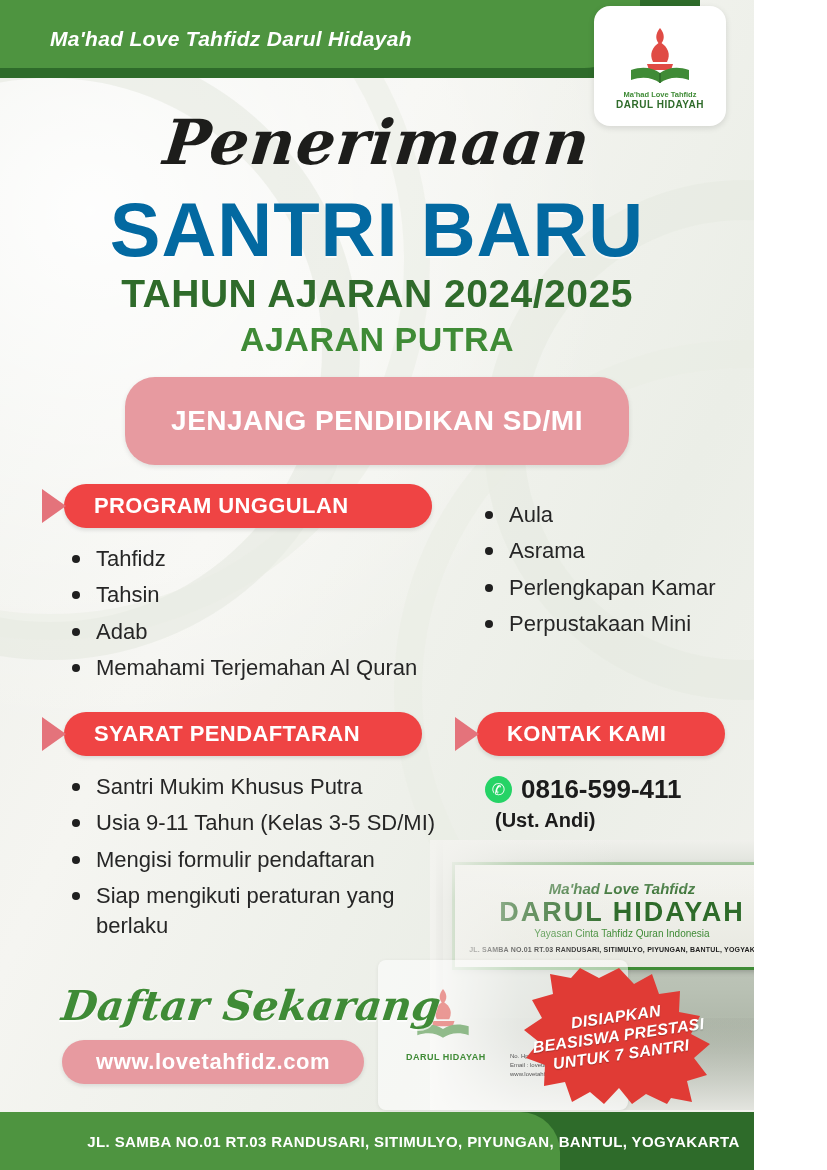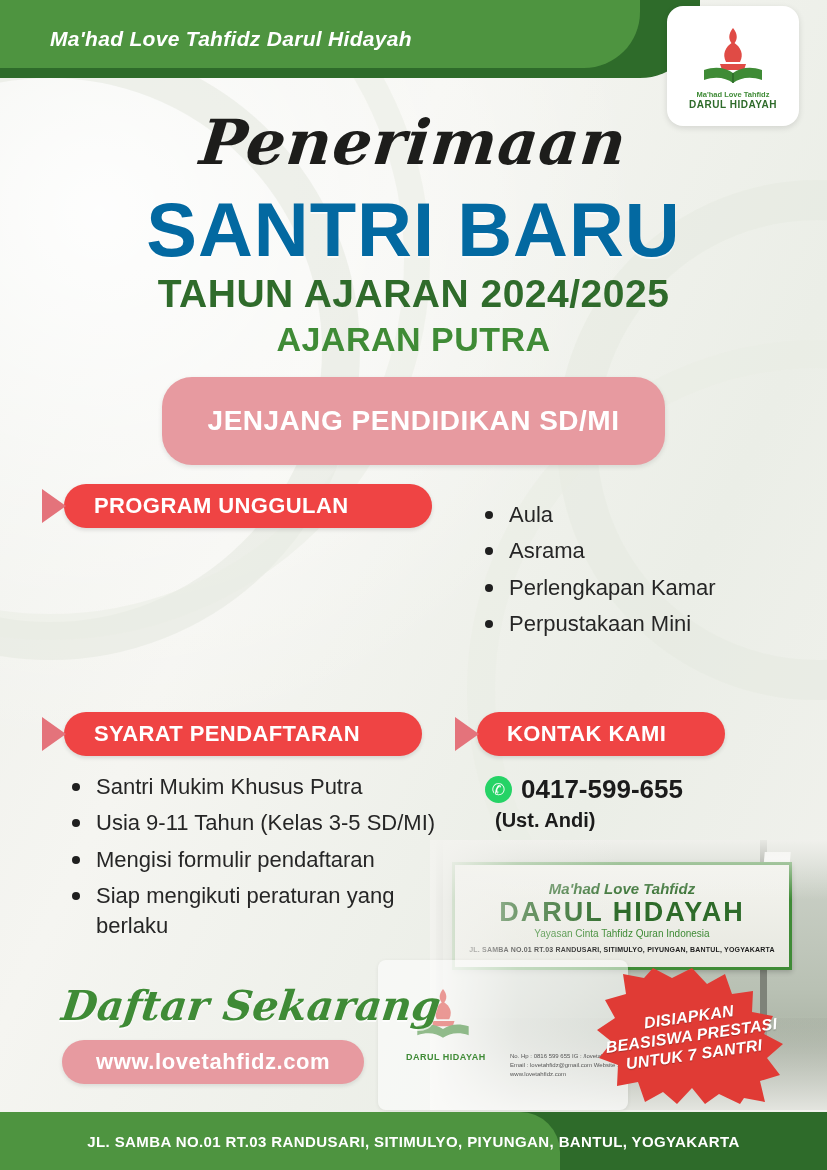--- a/index.html
+++ b/index.html
@@ -3,21 +3,21 @@
 <meta charset="utf-8">
 <style>
   * { box-sizing: border-box; margin: 0; padding: 0; }
   html, body {
     width: 827px; height: 1170px;
     font-family: "Liberation Sans", sans-serif;
     overflow: hidden;
   }
   .poster {
     position: relative;
-    width: 827px; height: 1170px;
+    width: 754px; height: 1170px;
     background: #f3f3ef;
     overflow: hidden;
   }
   
   .bg-wash {
     position: absolute; inset: 0;
     background:
       radial-gradient(circle at 12% 18%, rgba(255,255,255,0.9) 0%, rgba(255,255,255,0) 45%),
       linear-gradient(115deg, #eceee8 0%, #f5f5f1 35%, #ebeee7 70%, #f2f2ee 100%);
   }
@@ -328,20 +328,26 @@
     <div class="t-main">SANTRI BARU</div>
     <div class="t-year">TAHUN AJARAN 2024/2025</div>
     <div class="t-sub">AJARAN PUTRA</div>
     <div class="pill-level">JENJANG PENDIDIKAN SD/MI</div>
   </div>
 
   <div class="col col-left" style="top: 484px;">
     <div class="sec-head w1">
       <span class="label">PROGRAM UNGGULAN</span>
     </div>
+    <ul class="items">
+      <li>Tahfidz</li>
+      <li>Tahsin</li>
+      <li>Adab</li>
+      <li>Memahami Terjemahan Al Quran</li>
+    </ul>
   </div>
 
   <div class="col col-right" style="top: 484px;">
     <ul class="items">
       <li>Aula</li>
       <li>Asrama</li>
       <li>Perlengkapan Kamar</li>
       <li>Perpustakaan Mini</li>
     </ul>
   </div>
@@ -357,21 +363,21 @@
       <li>Siap mengikuti peraturan yang berlaku</li>
     </ul>
   </div>
 
   <div class="col col-right" style="top: 712px;">
     <div class="sec-head w4">
       <span class="label">KONTAK KAMI</span>
     </div>
     <div class="contact-row">
       <span class="wa-icon">✆</span>
-      <span class="phone">0417-599-655</span>
+      <span class="phone">0816-599-411</span>
     </div>
     <div class="ustadz">(Ust. Andi)</div>
   </div>
 
   <div class="photo">
     <div class="pole p1"></div>
     <div class="pole p2"></div>
     <div class="flag"></div>
     <div class="banner">
       <div class="b1">Ma'had Love Tahfidz</div>

